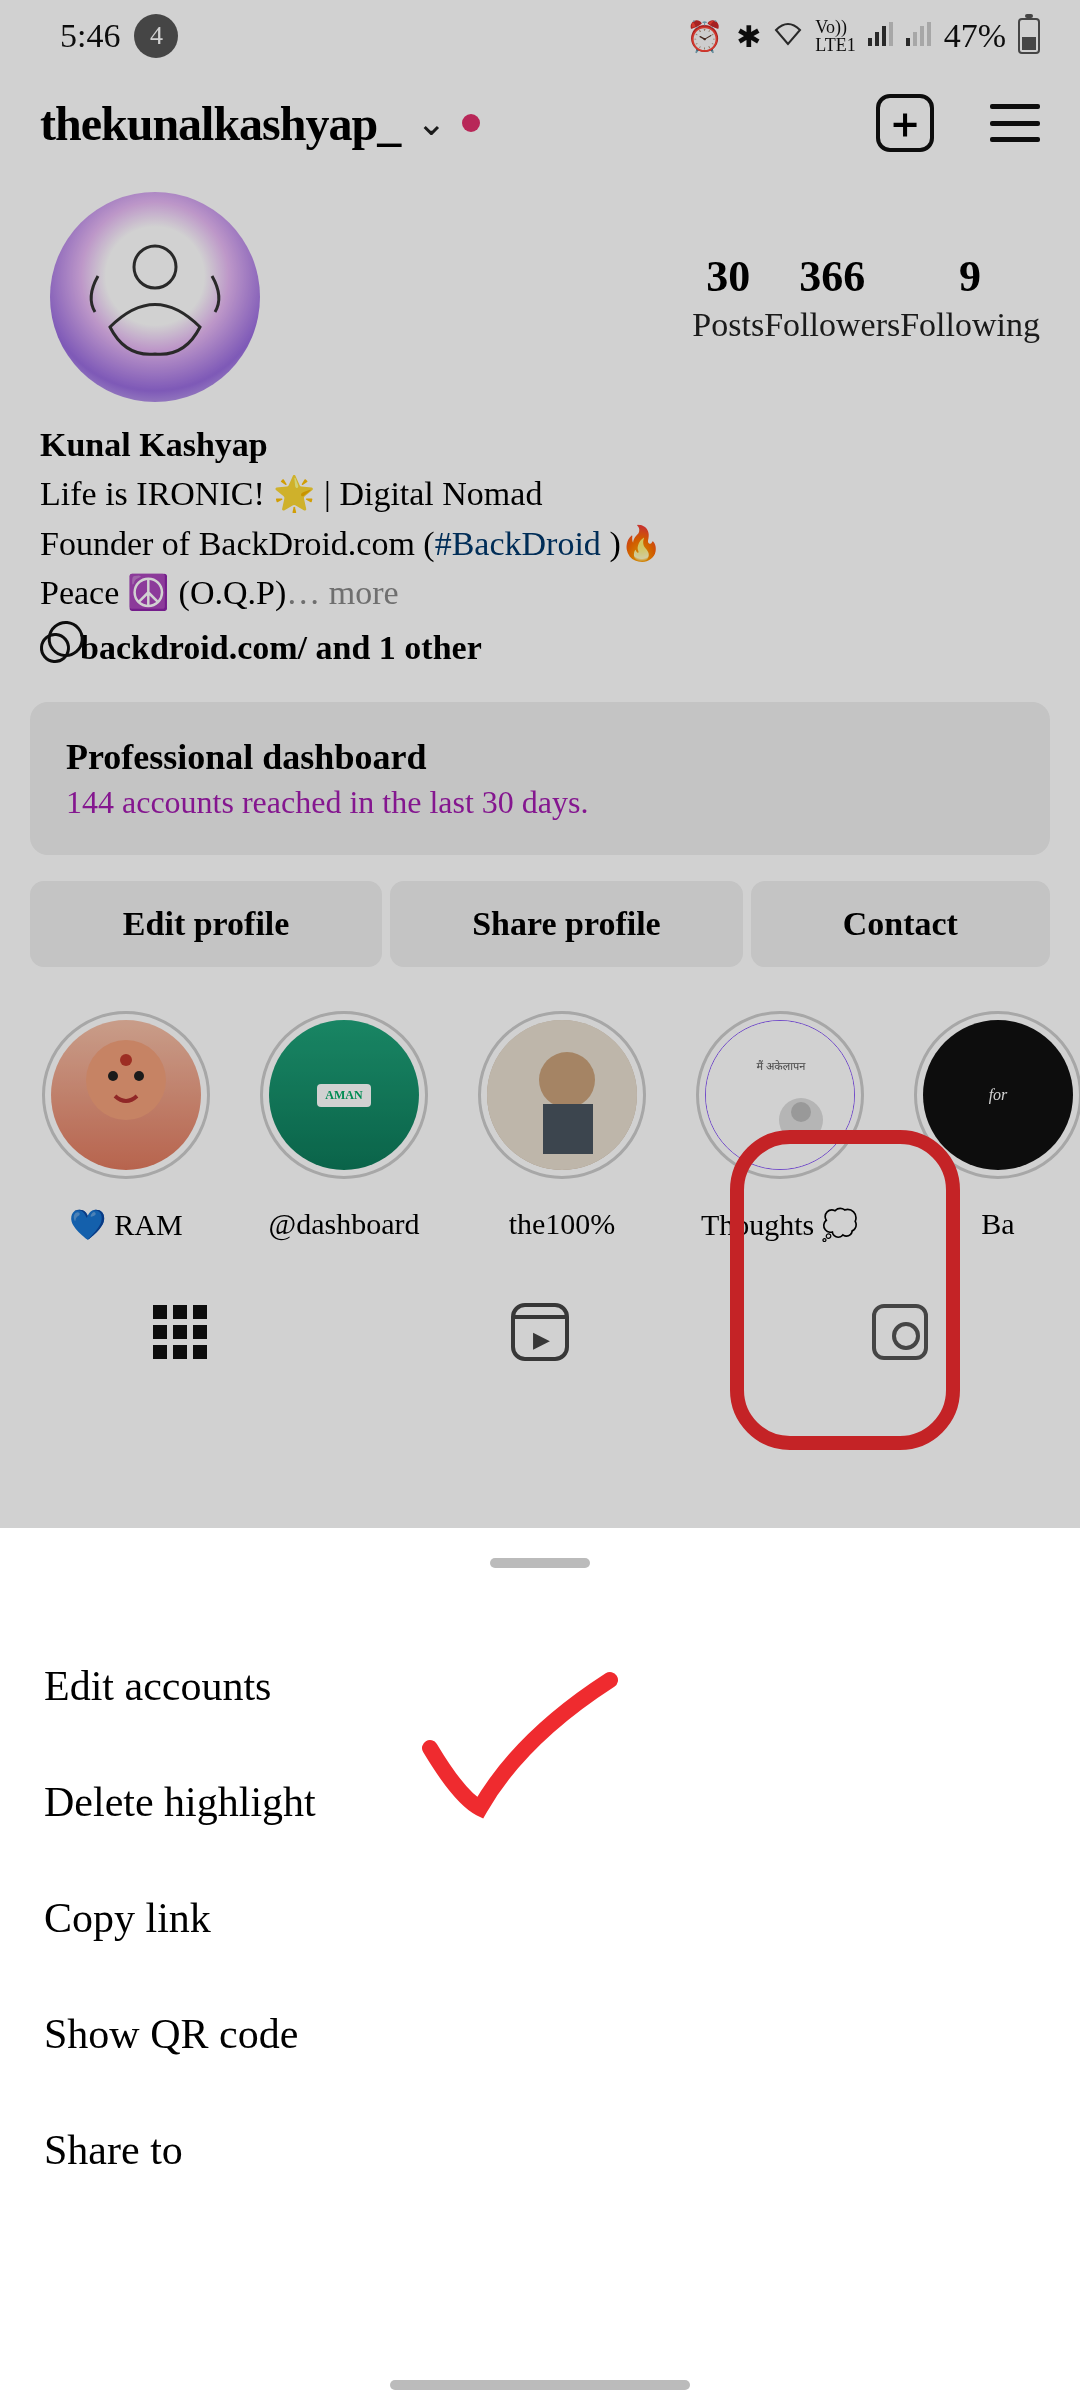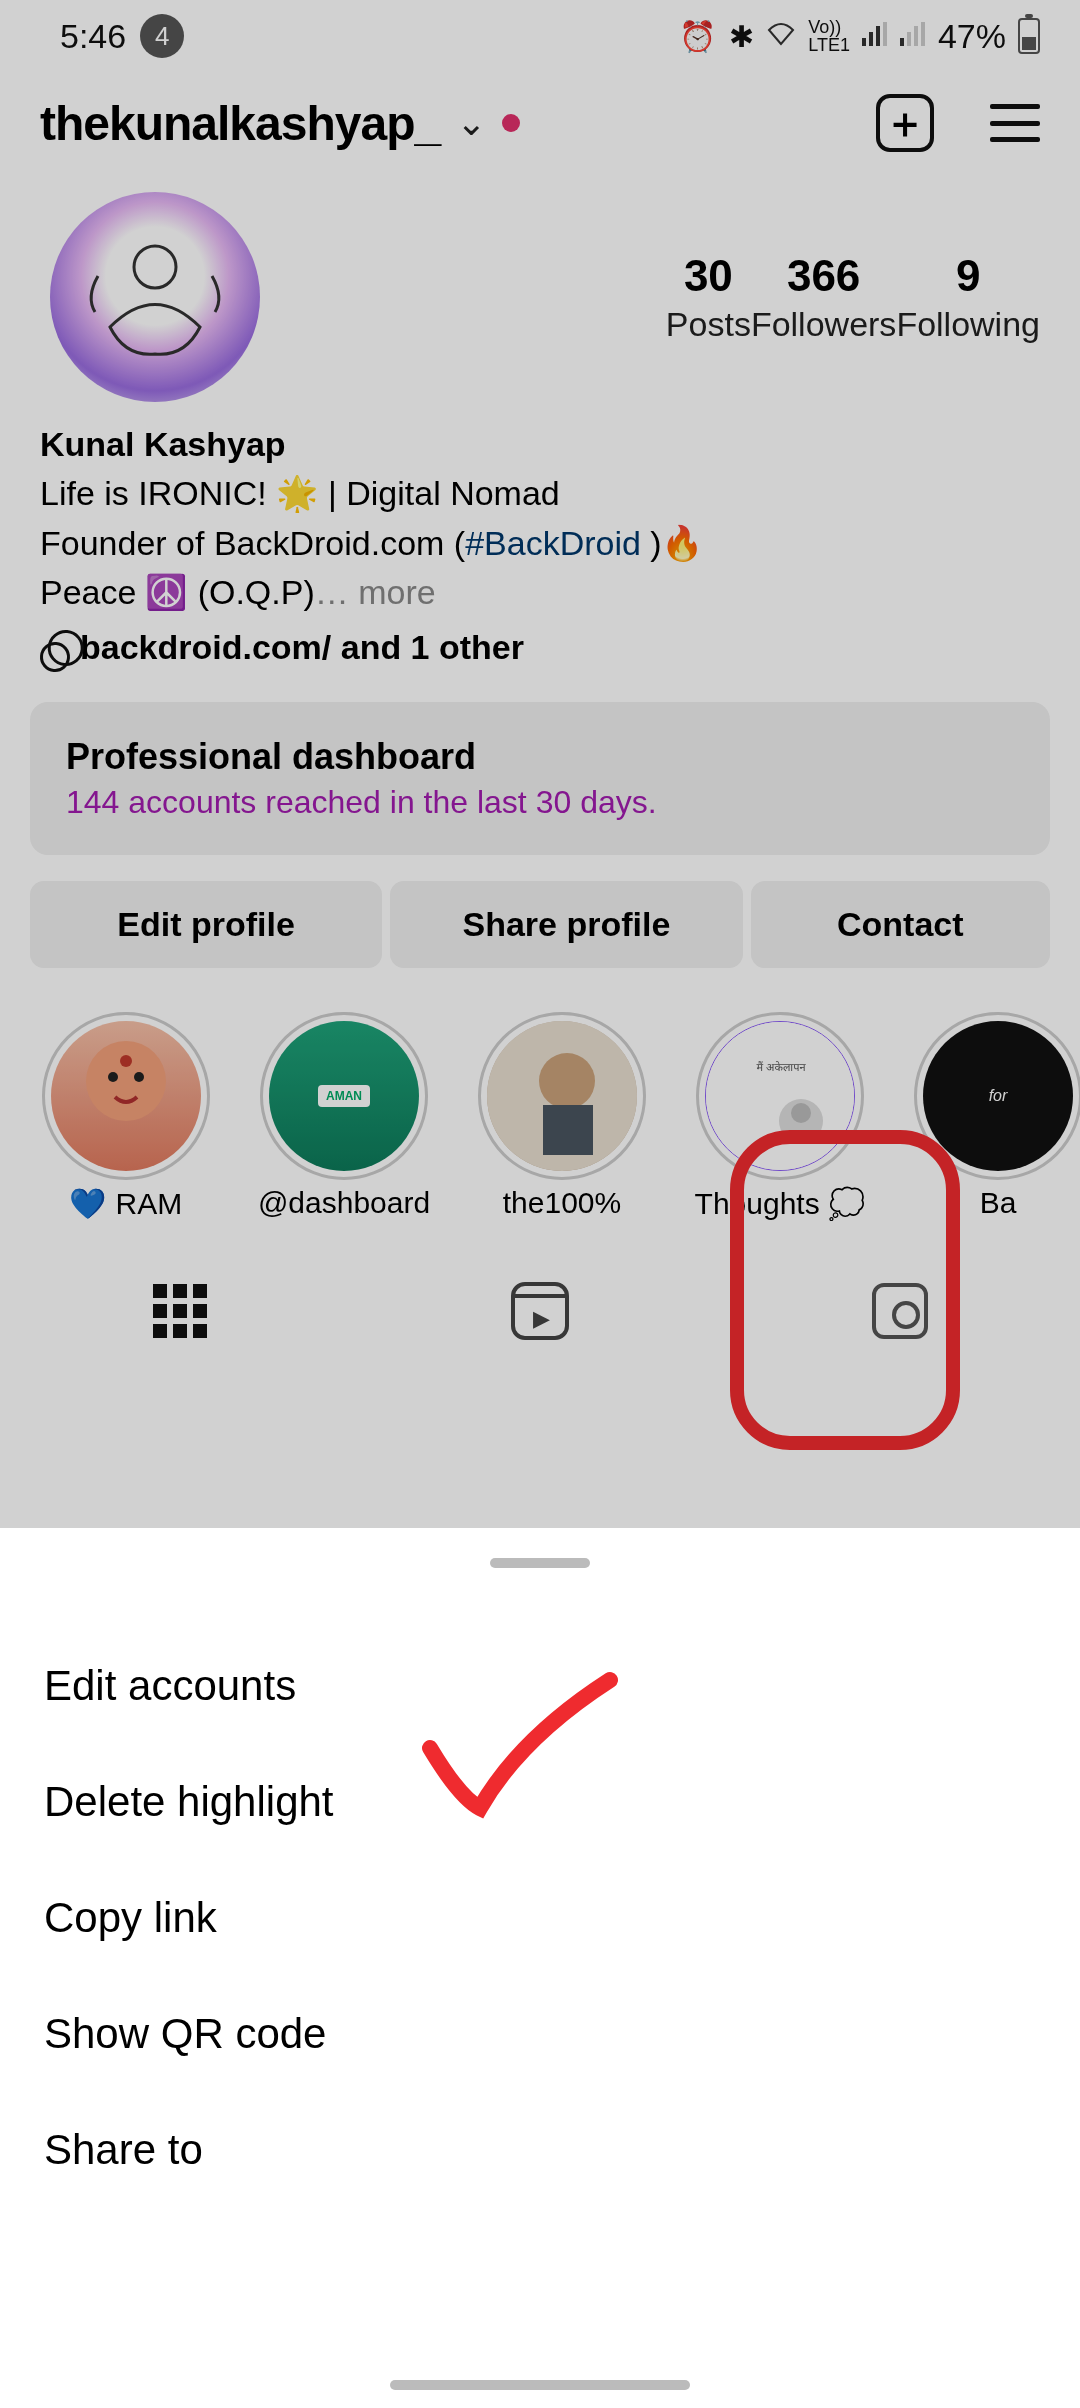--- a/index.html
+++ b/index.html
@@ -1,18 +1,18 @@
 <!DOCTYPE html>
 <html><head>
 <meta charset="utf-8">
 <style>
   * { box-sizing: border-box; margin: 0; padding: 0; }
   html, body { width: 1080px; height: 2408px; font-family: -apple-system, Helvetica, Arial, sans-serif; background: #fff; overflow: hidden; }
   .dim-overlay { position: absolute; inset: 0; background: rgba(0,0,0,0.18); pointer-events: none; z-index: 50; }
-  .screen { position: relative; width: 1080px; height: 2408px; background: #fff; }
+  .screen { position: relative; width: 1080px; height: 2408px; background: #fff; font-family: Liberation Serif, serif; }
 
   
   .status-bar { display: flex; justify-content: space-between; align-items: center; padding: 14px 40px 6px 60px; font-size: 34px; color: #111; }
   .status-left { display: flex; align-items: center; gap: 14px; }
   .status-right { display: flex; align-items: center; gap: 12px; font-size: 30px; }
   .notif-badge { background: #555; color: #fff; border-radius: 50%; width: 44px; height: 44px; display: flex; align-items: center; justify-content: center; font-size: 26px; }
   .battery-pct { font-size: 34px; }
   .battery-ico { width: 22px; height: 36px; border: 2px solid #555; border-radius: 4px; position: relative; }
   .battery-ico::after { content:""; position:absolute; top:-6px; left:5px; width:8px; height:4px; background:#555; border-radius:2px; }
   .battery-fill { position:absolute; bottom:2px; left:2px; right:2px; height:40%; background:#555; }
@@ -35,40 +35,40 @@
   .stats { flex:1; display:flex; justify-content:flex-end; text-align:center; }
   .stat-num { font-size: 44px; font-weight: 700; }
   .stat-lbl { font-size: 34px; color:#222; margin-top:4px; }
 
   
   .bio { padding: 18px 40px 0 40px; font-size: 34px; line-height: 1.45; }
   .bio .name { font-weight:700; }
   .bio .category { color:#777; }
   .bio .hashtag { color:#00376b; }
   .bio .more { color:#888; }
-  .bio .link-row { font-weight:700; display:flex; align-items:flex-end; gap:10px; margin-top:6px; }
+  .bio .link-row { font-weight:700; display:flex; align-items:center; gap:10px; margin-top:6px; }
   .link-ico { width:30px; height:30px; border:3px solid #111; border-radius:50%; transform:rotate(-40deg); position:relative; }
   .link-ico::after { content:""; position:absolute; left:8px; top:-6px; width:30px; height:30px; border:3px solid #111; border-radius:50%; }
 
   
   .dash { margin: 30px 30px 0 30px; background:#efefef; border-radius:18px; padding: 34px 36px; }
   .dash-title { font-size:36px; font-weight:700; }
   .dash-sub { font-size:32px; color:#a21caf; margin-top:6px; }
 
   
   .actions { display:flex; gap:8px; padding: 26px 30px 0 30px; }
   .act-btn { flex:1; background:#efefef; border-radius:14px; text-align:center; padding:24px 0; font-size:34px; font-weight:600; }
   .act-btn.contact { flex:0.85; }
 
   
   .highlights { display:flex; gap:38px; padding: 44px 0 0 36px; overflow:hidden; }
   .hl { display:flex; flex-direction:column; align-items:center; width:180px; flex-shrink:0; }
   .hl-ring { width:168px; height:168px; border-radius:50%; border:3px solid #ccc; display:flex; align-items:center; justify-content:center; }
   .hl-img { width:150px; height:150px; border-radius:50%; display:flex; align-items:center; justify-content:center; font-size:16px; text-align:center; overflow:hidden; }
-  .hl-label { font-size:30px; margin-top:6px; white-space:nowrap; }
+  .hl-label { font-size:30px; margin-top:28px; white-space:nowrap; }
   .hl1 .hl-img { background: linear-gradient(180deg,#f5c0a8,#e07a5f); }
   .hl2 .hl-img { background: linear-gradient(180deg,#1fa37a,#0d7a5a); color:#fff; font-size:12px; }
   .hl3 .hl-img { background: linear-gradient(180deg,#d8c9b8,#bfa98f); }
   .hl4 .hl-img { background:#fff; border:1px solid #8b5cf6; color:#333; }
   .hl5 .hl-img { background:#111; color:#fff; font-style:italic; }
 
   .red-circle { position:absolute; border:14px solid #ef2b2f; border-radius:60px; width:230px; height:320px; left:730px; top:1130px; z-index:10; pointer-events:none; }
 
   
   .tabs { display:flex; margin-top:50px; }

